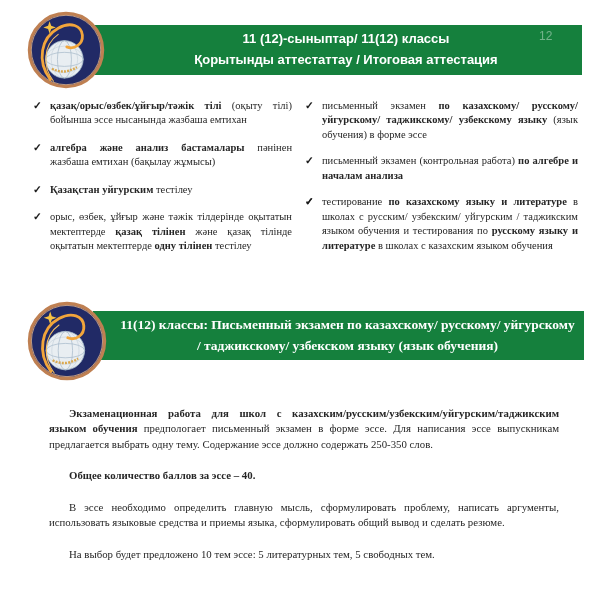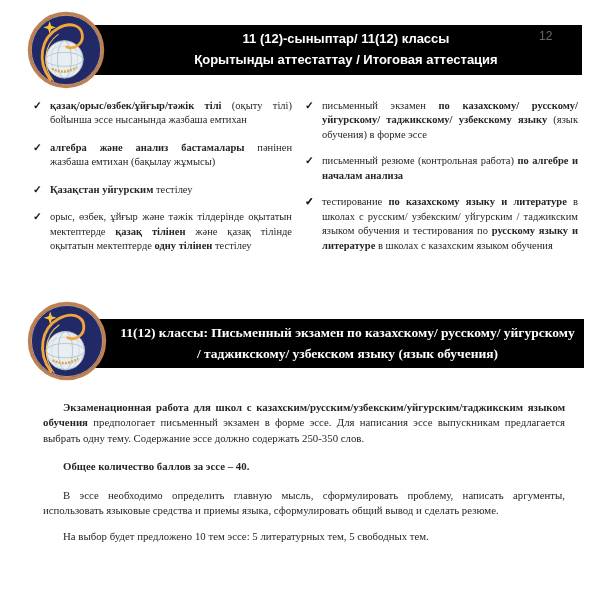--- a/index.html
+++ b/index.html
@@ -6,38 +6,37 @@
   body{
     width:600px;height:600px;background:#ffffff;
     font-family:"Liberation Serif", serif;
     color:#262626;
   }
   .page{position:relative;width:600px;height:600px;overflow:hidden;background:#fff;}
 
   
   .banner{
     position:absolute;
-    background:#000000;
+    background:#15803d;
     color:#ffffff;
     display:flex;flex-direction:column;justify-content:center;
     text-align:center;
     box-sizing:border-box;
   }
   .banner1{
     left:80px;top:25px;width:502px;height:50px;
     font-family:"Liberation Sans", sans-serif;
     font-weight:bold;font-size:13px;line-height:1.6;
     padding-left:30px;
   }
   .banner2{
     left:93px;top:311px;width:491px;height:49px;
     font-family:"Liberation Serif", serif;
     font-weight:bold;font-size:13.5px;line-height:1.5;
     padding-left:18px;
-    margin-top:8px;
   }
   .banner .line{white-space:nowrap;}
 
   .page-num{
     position:absolute;left:539px;top:29px;
     font-family:"Liberation Sans", sans-serif;
     font-size:12px;color:rgba(255,255,255,0.4);
   }
 
   
@@ -61,21 +60,21 @@
     position:absolute;left:0;top:0;
     font-weight:bold;color:#1c1c1c;font-size:10.5px;
   }
   .bullet b, .bodytext b{font-weight:bold;}
 
   
   .bodytext{
     position:absolute;left:33px;top:390px;width:542px;
     font-size:10.8px;line-height:1.43;text-align:justify;
   }
-  .bodytext p{margin:10px;text-indent:20px;}
+  .bodytext p{margin:16px;text-indent:20px;}
   .bodytext p.sb{margin-top:13px;}
 </style>
 </head>
 <body>
 
 <div class="page">
 
   <div class="banner banner1">
     <div class="line">11 (12)-сыныптар/ 11(12) классы</div>
     <div class="line">Қорытынды аттестаттау / Итоговая аттестация</div>
@@ -104,21 +103,21 @@
 
   <div class="cols">
     <div class="col col-left">
         <div class="bullet"><span class="check">✓</span><span><b>қазақ/орыс/өзбек/ұйғыр/тәжік тілі</b><span> (оқыту тілі) бойынша эссе нысанында жазбаша емтихан</span></span></div>
         <div class="bullet"><span class="check">✓</span><span><b>алгебра және анализ бастамалары</b><span> пәнінен жазбаша емтихан (бақылау жұмысы)</span></span></div>
         <div class="bullet"><span class="check">✓</span><span><b>Қазақстан уйгурским</b><span> тестілеу</span></span></div>
         <div class="bullet"><span class="check">✓</span><span><span>орыс, өзбек, ұйғыр және тәжік тілдерінде оқытатын мектептерде </span><b>қазақ тілінен</b><span> және қазақ тілінде оқытатын мектептерде </span><b>одну тілінен</b><span> тестілеу</span></span></div>
       </div>
     <div class="col col-right">
         <div class="bullet"><span class="check">✓</span><span><span>письменный экзамен </span><b>по казахскому/ русскому/ уйгурскому/ таджикскому/ узбекскому языку</b><span> (язык обучения) в форме эссе</span></span></div>
-        <div class="bullet"><span class="check">✓</span><span><span>письменный резюме (контрольная работа) </span><b>по алгебре и началам анализа</b></span></div>
+        <div class="bullet"><span class="check">✓</span><span><span>письменный экзамен (контрольная работа) </span><b>по алгебре и началам анализа</b></span></div>
         <div class="bullet"><span class="check">✓</span></div>
         <div class="bullet"><span class="check">✓</span><span><span>тестирование </span><b>по казахскому языку и литературе</b><span> в школах с русским/ узбекским/ уйгурским / таджикским языком обучения и тестирования по </span><b>русскому языку и литературе</b><span> в школах с казахским языком обучения</span></span></div>
       </div>
   </div>
 
   <div class="banner banner2">
     <div class="line">11(12) классы: Письменный экзамен по казахскому/ русскому/  уйгурскому</div>
     <div class="line">/ таджикскому/ узбекском языку (язык обучения)</div>
   </div>
 

